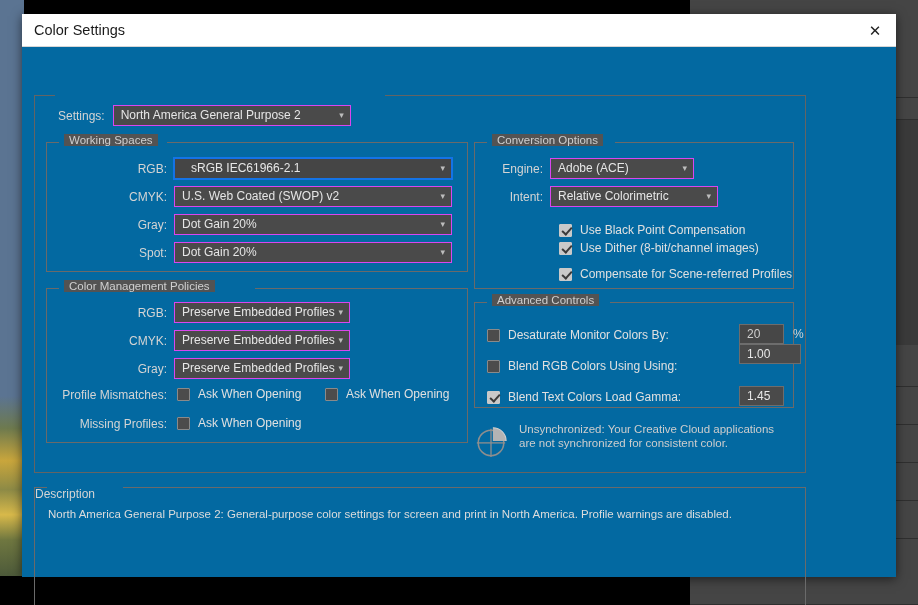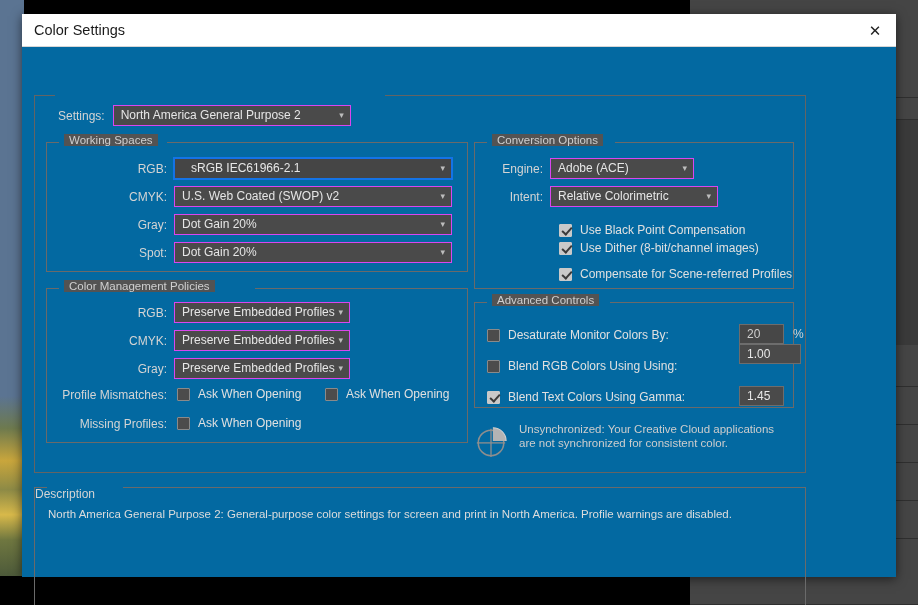--- a/index.html
+++ b/index.html
@@ -509,21 +509,21 @@
       <div class="pct" style="left:318px; top:25px;">%</div>
 
       <div class="cb-line" style="left:12px; top:57px;">
         <span class="cbox"></span>
         <span>Blend RGB Colors Using Using:</span>
       </div>
       <div class="numfield" style="left:264px; top:42px; width:62px;">1.00</div>
 
       <div class="cb-line" style="left:12px; top:88px;">
         <span class="cbox on"></span>
-        <span>Blend Text Colors Using Gamma:</span>
+        <span>Blend Text Colors Load Gamma:</span>
       </div>
       <div class="numfield" style="left:264px; top:84px; width:45px;">1.45</div>
     </div>
 
     <div class="sync-wrap">
       <svg class="sync-icon" viewBox="0 0 36 36">
         <circle cx="18" cy="20" r="13.5" fill="none" stroke="#8e8e8e" stroke-width="1.6"></circle>
         <line x1="18" y1="5" x2="18" y2="35" stroke="#8e8e8e" stroke-width="1.4"></line>
         <line x1="3" y1="20" x2="33" y2="20" stroke="#8e8e8e" stroke-width="1.4"></line>
         <path d="M20 18 L20 4 A14 14 0 0 1 34 18 Z" fill="#b4b4b4"></path>

